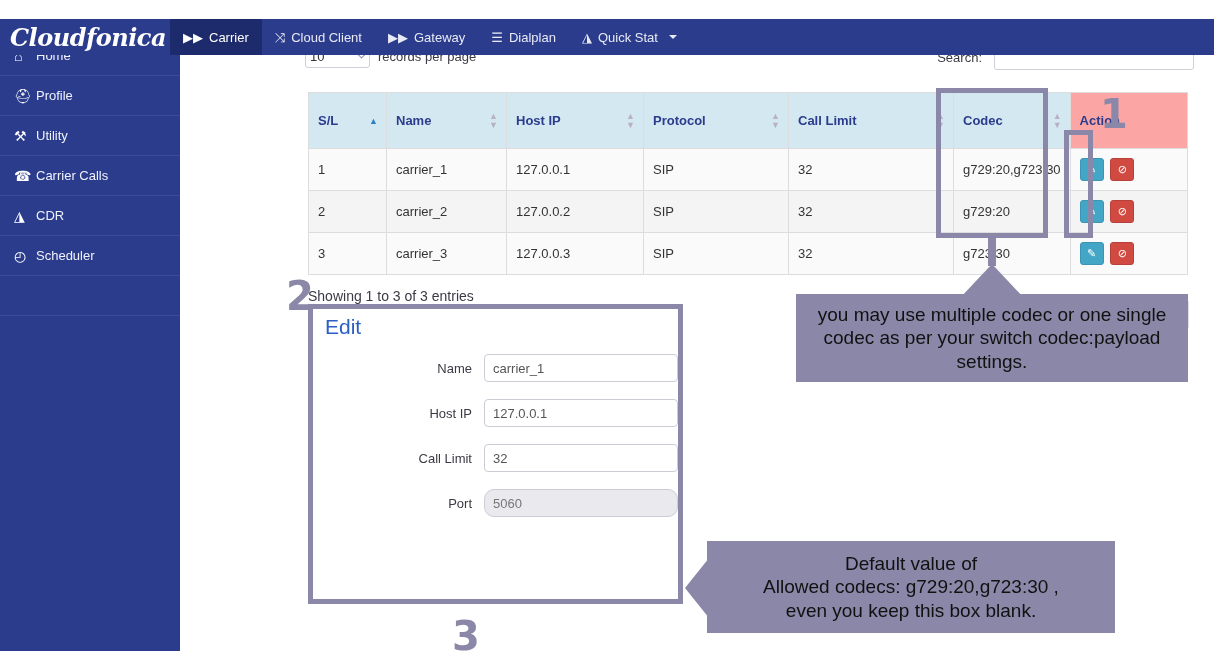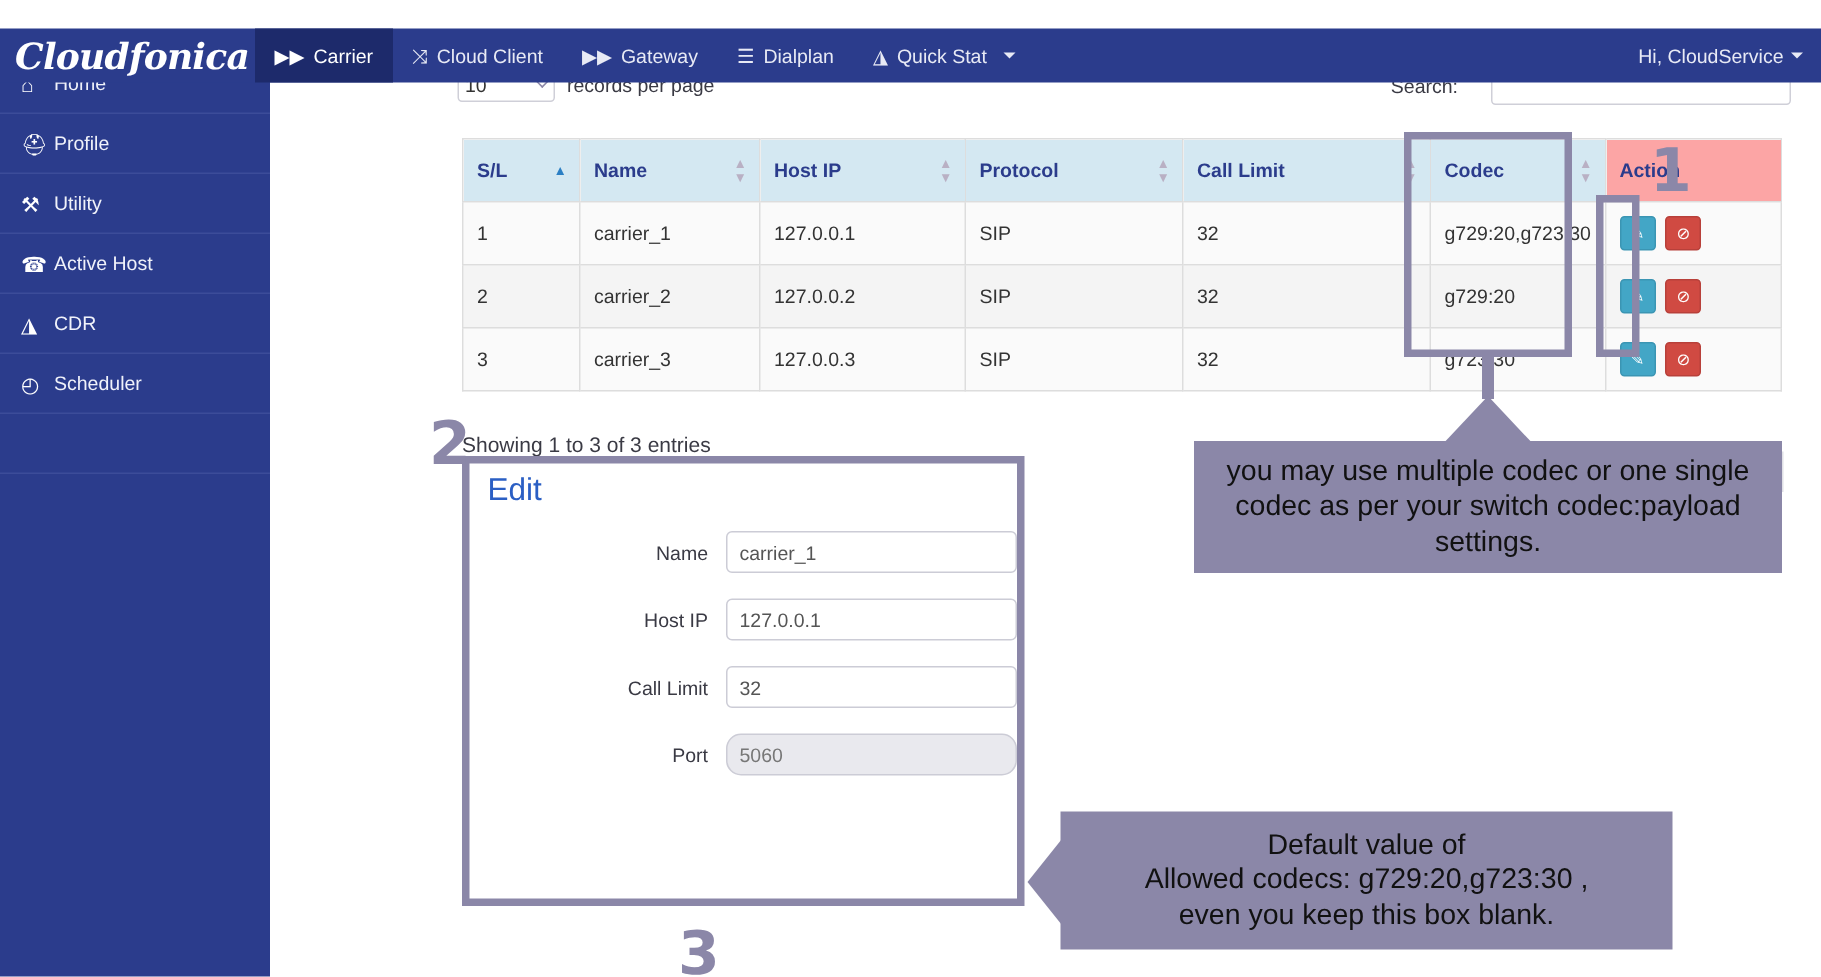--- a/index.html
+++ b/index.html
@@ -109,21 +109,21 @@
   .chev {
     width: 7px; height: 7px;
     border-right: 1.6px solid #8b87a8;
     border-bottom: 1.6px solid #8b87a8;
     transform: rotate(45deg) translate(-2px,-2px);
   }
   #len-label { font-size: 13px; color: #3a3a44; }
 
   #search-row {
     position: absolute; right: 20px; top: 8px;
-    display: flex; align-items: center; gap: 22px; justify-content: flex-end;
+    display: flex; align-items: center; gap: 12px; justify-content: flex-end;
   }
   #search-label { font-size: 13px; color: #3a3a44; }
   #search-input {
     width: 200px; height: 26px;
     border: 1px solid #cfcfd8; border-radius: 3px;
     background: #fff; font-size: 13px;
     padding: 0 6px;
     font-family: "Liberation Sans", sans-serif;
   }
 
@@ -134,21 +134,21 @@
     border-collapse: collapse;
     font-size: 13px;
   }
   #tbl th {
     background: #d4e8f2;
     color: #2b3c8c;
     font-weight: bold;
     text-align: left;
     padding: 10px 9px;
     border: 1px solid #ddd;
-    height: 42px;
+    height: 56px;
     position: relative;
     cursor: pointer;
   }
   #tbl th.noSort { background: #fca5a5; cursor: default; }
   #tbl td {
     padding: 9px;
     border: 1px solid #ddd;
     color: #333;
     height: 35px;
     vertical-align: middle;
@@ -321,42 +321,38 @@
   <div class="navitem">
     <span class="nav-ico">☰</span>
     <span>Dialplan</span>
   </div>
   <div class="navitem">
     <span class="nav-ico">◮</span>
     <span>Quick Stat</span>
     <span class="caret"></span>
   </div>
 
-  <div id="nav-right">
-    <span>Hi, CloudService</span>
-    <span class="caret"></span>
-  </div>
 </div>
 
 <div id="sidebar">
   <div class="side-item">
     <span class="side-ico">⌂</span>
     <span>Home</span>
   </div>
   <div class="side-item">
     <span class="side-ico">⛑</span>
     <span>Profile</span>
   </div>
   <div class="side-item">
     <span class="side-ico">⚒</span>
     <span>Utility</span>
   </div>
   <div class="side-item">
     <span class="side-ico">☎</span>
-    <span>Active Host</span>
+    <span>Carrier Calls</span>
   </div>
   <div class="side-item">
     <span class="side-ico">◮</span>
     <span>CDR</span>
   </div>
   <div class="side-item">
     <span class="side-ico">◴</span>
     <span>Scheduler</span>
   </div>
   <div id="side-spacer"></div>

